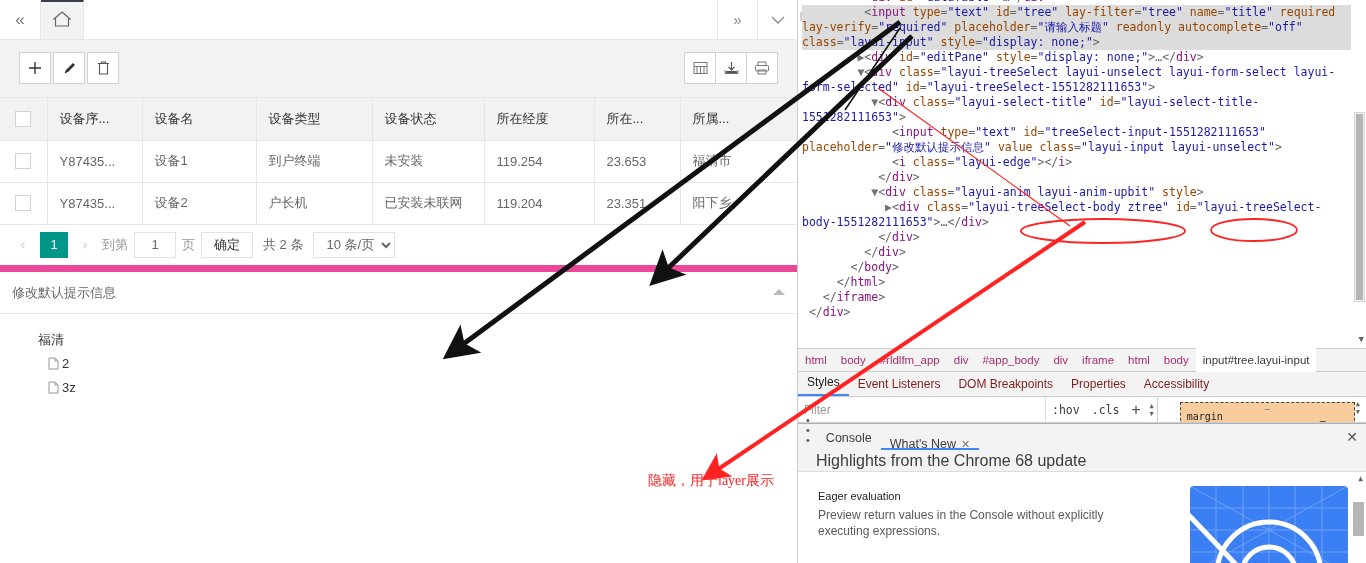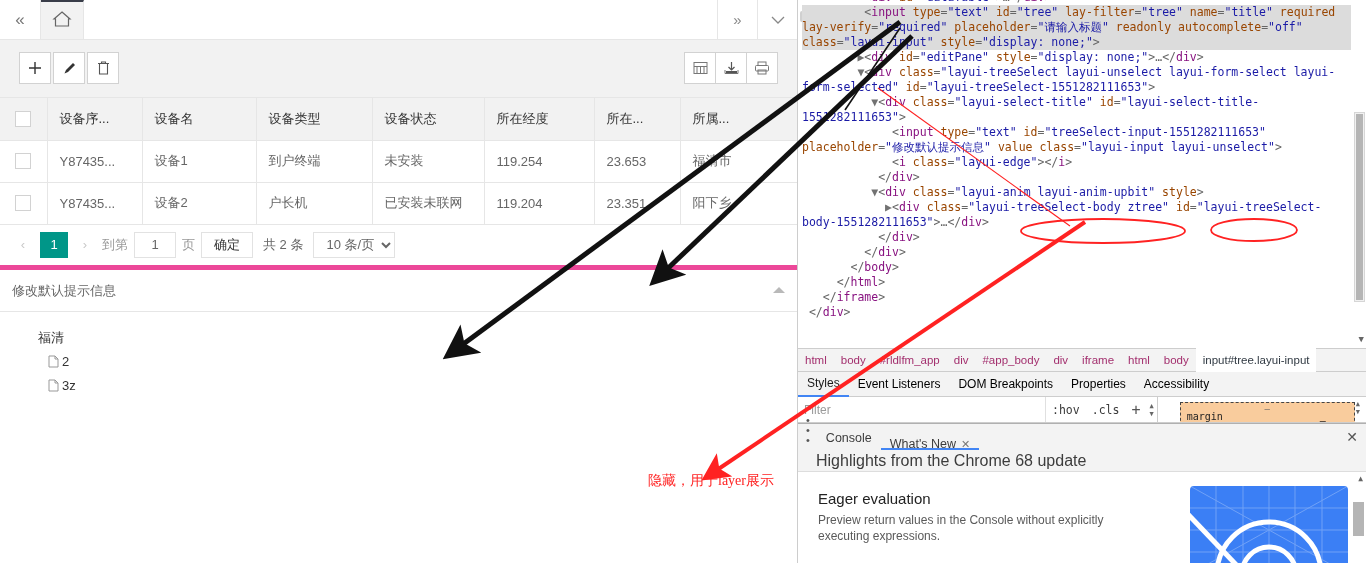--- a/index.html
+++ b/index.html
@@ -88,21 +88,21 @@
     font-family:"Liberation Sans", sans-serif;
   }
   .pg-count { font-size: 13px; color: #666; margin: 0 4px; }
   .pg-select {
     height: 26px; border: 1px solid #e2e2e2; background:#fff;
     font-size: 13px; color:#666; padding: 0 4px 0 8px;
     font-family:"Liberation Sans", sans-serif; cursor:pointer;
   }
 
   
-  .ts-wrap { border-top: 5px solid #ec4899; }
+  .ts-wrap { border-top: 7px solid #ec4899; }
   .ts-title {
     position: relative; height: 42px; border-bottom: 1px solid #e6e6e6;
     display:flex; align-items:center; padding: 0 30px 0 12px; background:#fff;
   }
   .ts-title input {
     border: none; outline: none; width: 100%; font-size: 13px; color: #333;
     font-family:"Liberation Sans", sans-serif; background: transparent;
   }
   .ts-title input::placeholder { color: #666; }
   .ts-edge {
@@ -162,24 +162,24 @@
   .crumbs {
     height: 24px; border-top: 1px solid #cdcdcd; border-bottom: 1px solid #cdcdcd;
     background: #f3f3f3; display:flex; align-items:center;
     font-family: "Liberation Sans", sans-serif; font-size: 11.5px;
   }
   .crumb { padding: 0 7px; height: 24px; line-height: 24px; color: #a32f6e; cursor:pointer; white-space:nowrap;}
   .crumb.active { background: #fff; color: #303942; }
 
   .dtabs {
     height: 25px; border-bottom: 1px solid #cdcdcd; background: #f3f3f3;
-    display:flex; align-items:center;
+    display:flex; align-items:flex-end;
     font-family: "Liberation Sans", sans-serif; font-size: 12px;
   }
-  .dtab { padding: 0 9px; height: 24px; line-height: 24px; color: #000000; cursor:pointer; white-space:nowrap;}
+  .dtab { padding: 0 9px; height: 24px; line-height: 24px; color: #7f1d1d; cursor:pointer; white-space:nowrap;}
   .dtab.on { color: #1a1a1a; border-bottom: 2px solid #4285f4; height:25px; line-height:23px; }
 
   .styles-row { position: relative; height: 26px; border-bottom: 1px solid #cdcdcd; background:#fff; display:flex; }
   .filter-box { width: 248px; border-right: 1px solid #e0e0e0; display:flex; align-items:center; padding: 0 6px; }
   .filter-box input {
     border:none; outline:none; width: 100%; font-size: 12px; color:#333;
     font-family:"Liberation Sans", sans-serif;
   }
   .filter-box input::placeholder { color:#9a9a9a; }
   .hov-cls { display:flex; align-items:center; gap: 7px; padding: 0 6px; font-size: 11.5px; color:#3a3a3a;
@@ -207,21 +207,21 @@
   .ctab.on { border-bottom: 2px solid #4285f4; height: 18px; line-height: 24px; }
   .ctab .x { color:#777; margin-left:5px; font-size:11px;}
   .cclose { position:absolute; right: 8px; top: 5px; color:#555; font-size:14px; cursor:pointer;}
 
   .wn-head {
     height: 22px; background:#f3f3f3; border-bottom:1px solid #ddd;
     display:flex; align-items:center; padding-left: 18px;
     font-family:"Liberation Sans", sans-serif; font-size:16px; color:#3c3c3c;
   }
   .wn-body { position:relative; height: 100%; background:#fff; padding: 18px 0 0 20px; }
-  .wn-title { font-family:"Liberation Sans", sans-serif; font-size:15px; color:#222; margin-bottom:5px;}
+  .wn-title { font-family:"Liberation Sans", sans-serif; font-size:11px; color:#222; margin-bottom:5px;}
   .wn-desc { font-family:"Liberation Sans", sans-serif; font-size:12px; color:#5a5a5a; line-height:16px; width: 320px;}
   .wn-img {
     position:absolute; right: 18px; top: 14px; width: 158px; height: 88px;
     background: #3b7ff5; border-radius: 4px 4px 0 0; overflow:hidden;
   }
   .wn-sb { position:absolute; right: 2px; top: 12px; width: 11px; height: 78px; }
   .wn-sb .bar { position:absolute; left:0; top:18px; width:11px; height:34px; background:#b5b5b5;}
   .wn-up { position:absolute; right:3px; top:2px; font-size:8px; color:#666;}
 
   

